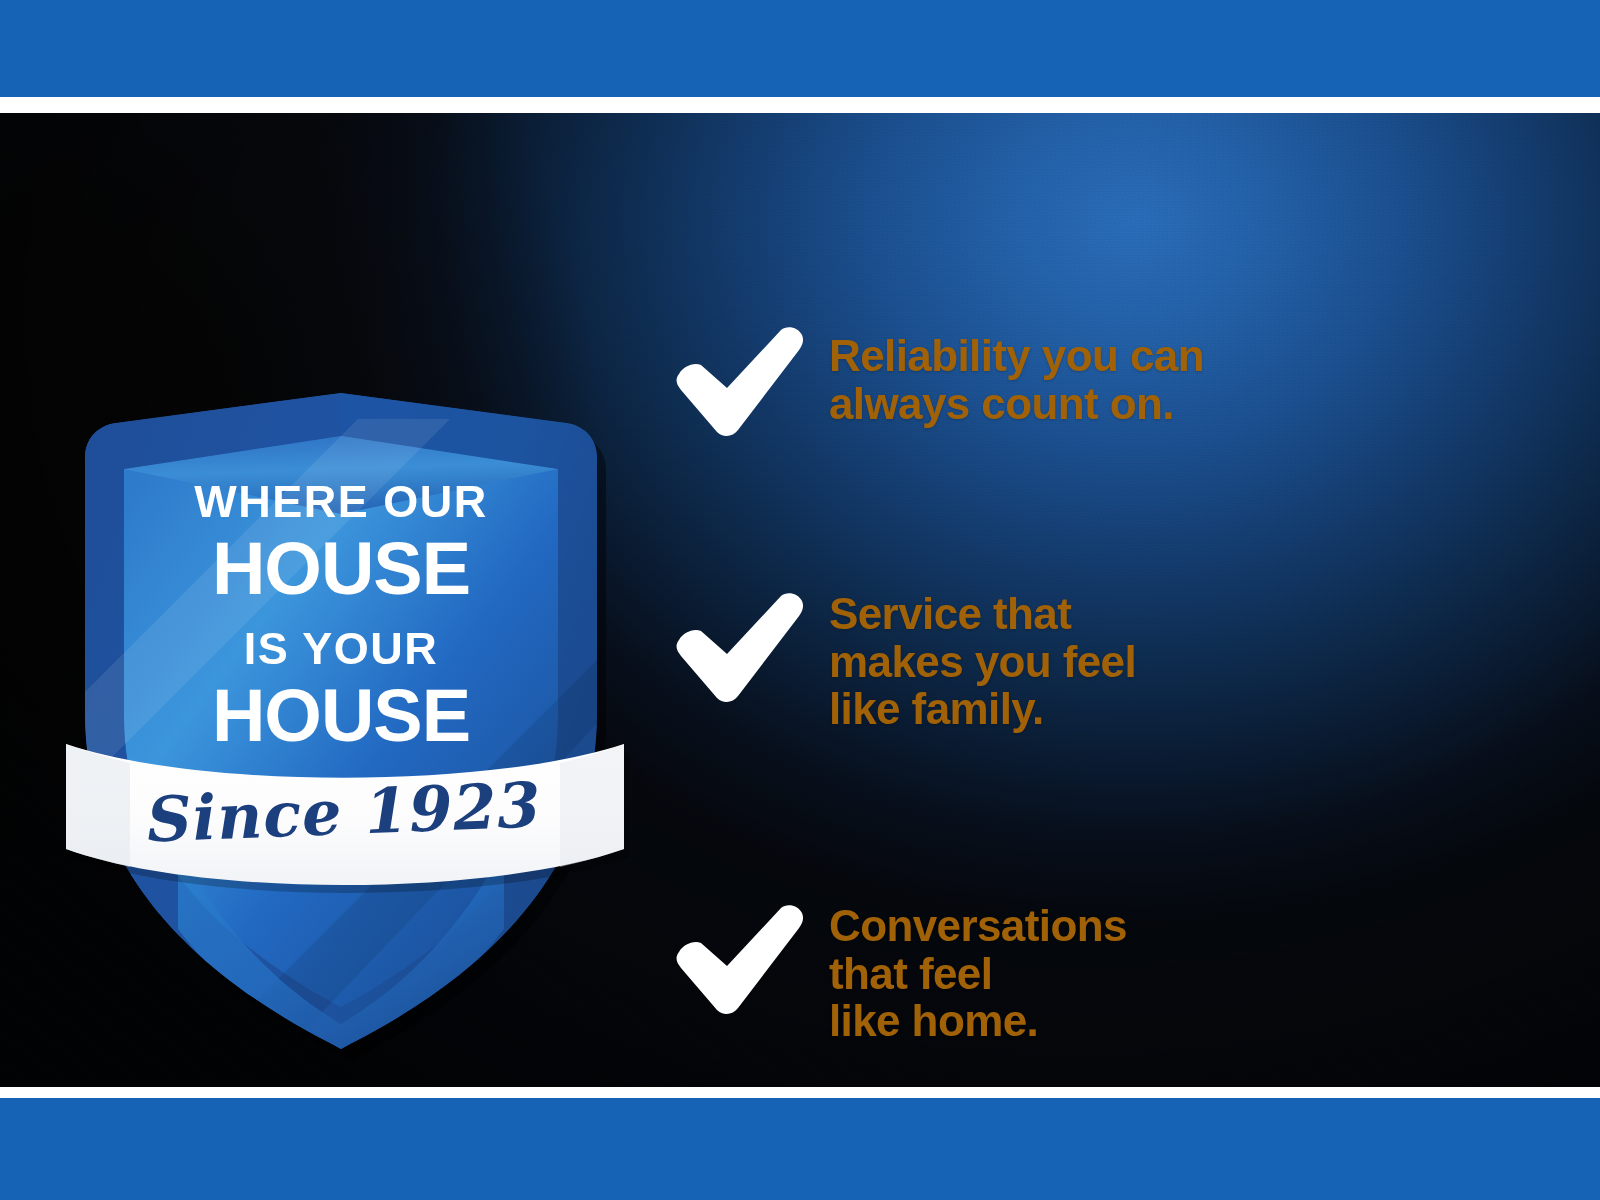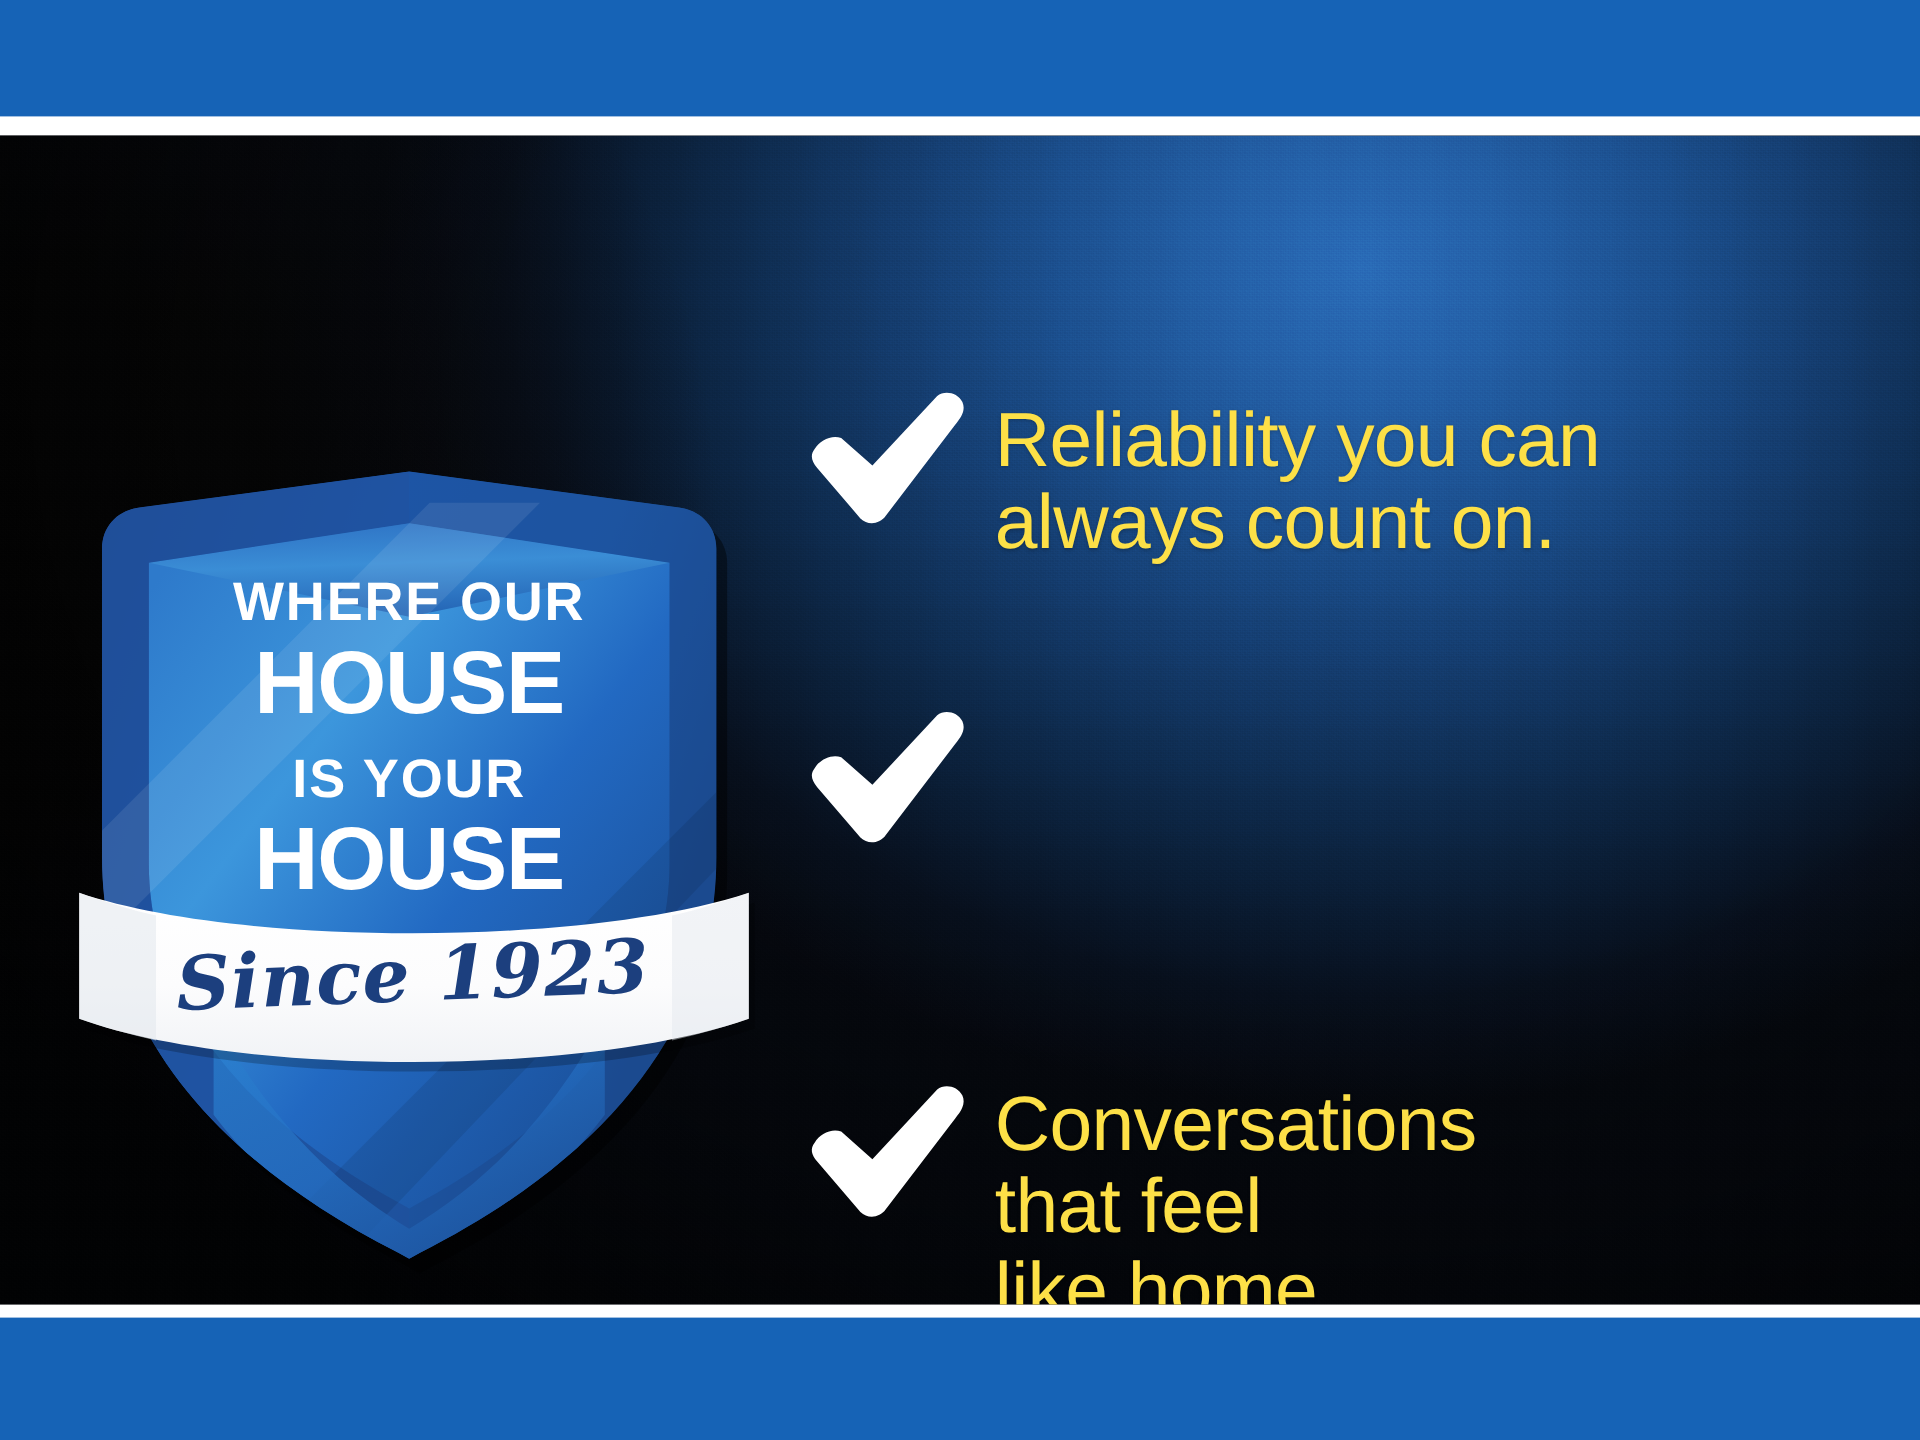--- a/index.html
+++ b/index.html
@@ -123,24 +123,24 @@
   .b3{position:absolute;left:0;top:594px;}
 
   .check{
     flex:0 0 auto;
     width:150px;height:125px;
     margin-right:14px;
   }
   .check svg{display:block;width:150px;height:125px;}
 
   .btext{
-    color:#fde047;
+    color:#a16207;
     font-family:"Liberation Sans", sans-serif;
-    font-weight:normal;
-    font-size:64px;
+    font-weight:bold;
+    font-size:44px;
     line-height:1.085;
     letter-spacing:-0.6px;
     white-space:pre-line;
     padding-top:4px;
     text-shadow:0 1px 3px rgba(0,0,0,.22);
   }
   .bullet-1 .btext{padding-top:8px;}
   .bullet-2 .btext{padding-top:0px;}
   .bullet-3 .btext{padding-top:0px;}
 </style>
@@ -267,20 +267,23 @@
       </div>
 
       <div class="bullet bullet-2 b2">
         <span class="check">
           <svg viewBox="0 0 150 125" xmlns="http://www.w3.org/2000/svg">
             <path d="M14,50 C18,43 28,38 36,41 L62,64 L116,6 C122,1 133,3 137,11
                      C140,18 136,24 131,30 L73,106 C68,113 58,114 52,108 L16,66
                      C11,60 10,55 14,50 Z" fill="#ffffff"></path>
           </svg>
         </span>
+        <div class="btext">Service that
+makes you feel
+like family.</div>
       </div>
 
       <div class="bullet bullet-3 b3">
         <span class="check">
           <svg viewBox="0 0 150 125" xmlns="http://www.w3.org/2000/svg">
             <path d="M14,50 C18,43 28,38 36,41 L62,64 L116,6 C122,1 133,3 137,11
                      C140,18 136,24 131,30 L73,106 C68,113 58,114 52,108 L16,66
                      C11,60 10,55 14,50 Z" fill="#ffffff"></path>
           </svg>
         </span>

